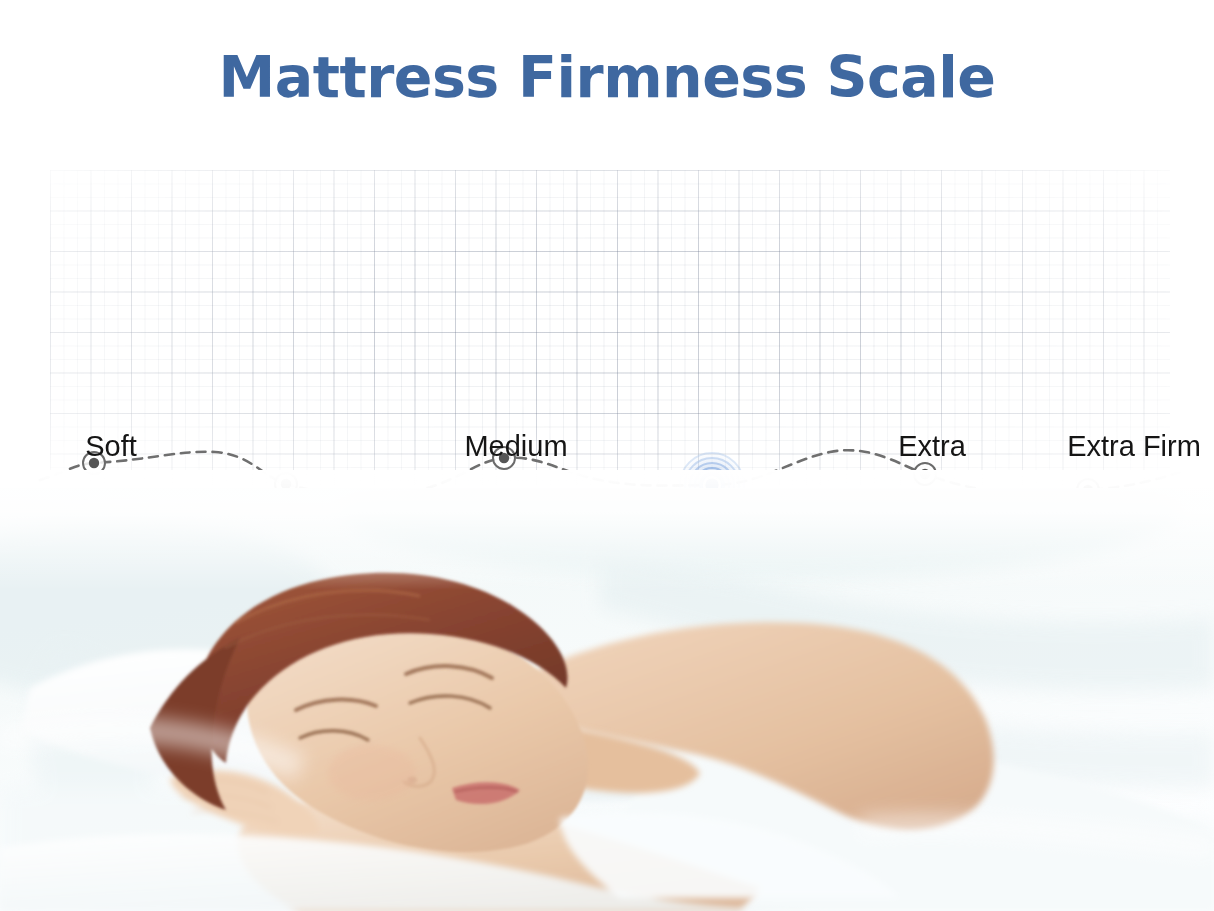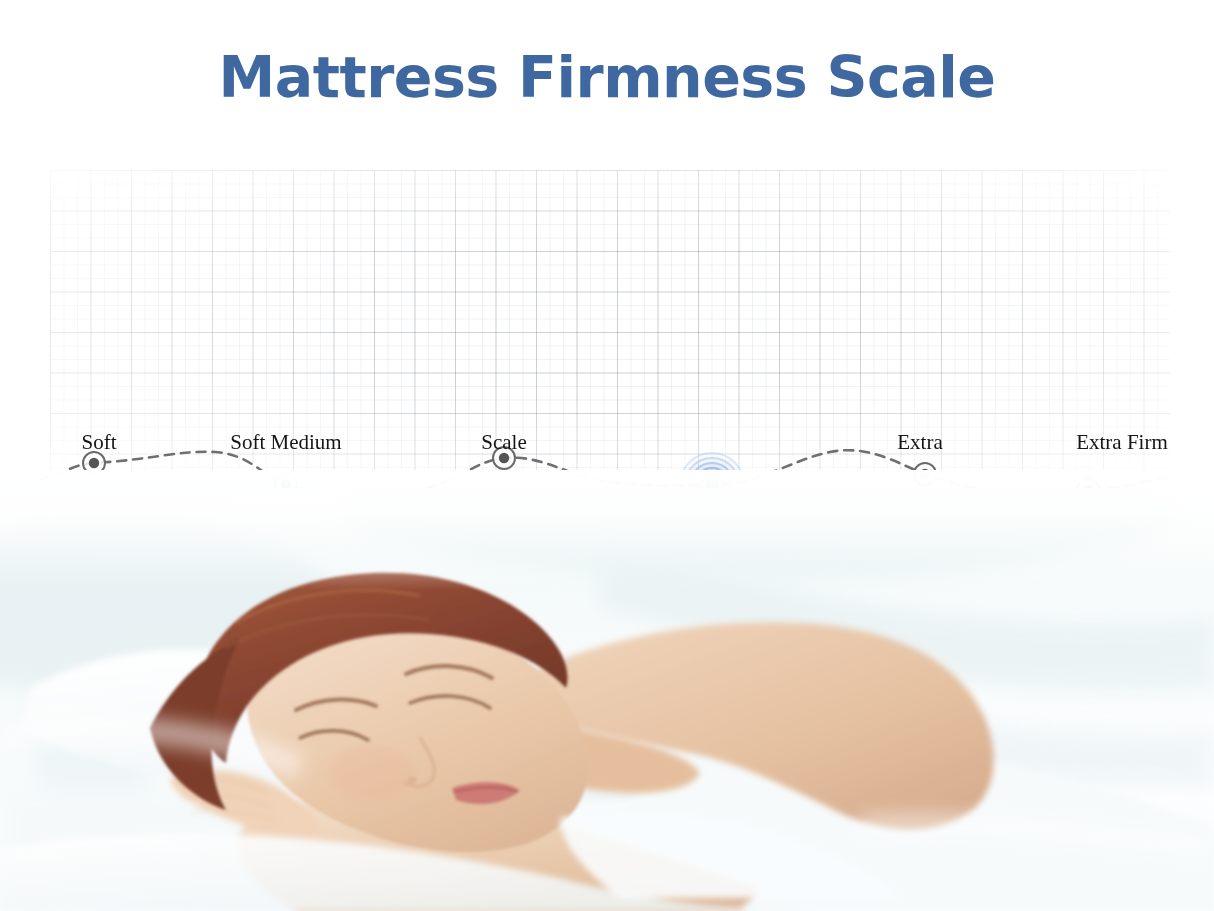--- a/index.html
+++ b/index.html
@@ -79,26 +79,27 @@
   .label-row {
     position: absolute;
     left: 0;
     top: 432px;
     width: 1214px;
     height: 48px;
   }
   .scale-label {
     position: absolute;
     transform: translateX(-50%);
-    font-family: Liberation Serif, serif;
-    font-size: 21px;
+    font-family: Liberation Sans, sans-serif;
+    font-size: 29px;
     font-weight: normal;
     color: #151515;
     white-space: nowrap;
     line-height: 1;
+    margin-left: 12px;
   }
   .scale-label.active {
     font-weight: bold;
     color: #3f68a0;
   }
 
   
   .photo {
     position: absolute;
     left: 0;
@@ -186,22 +187,21 @@
       </g>
       <g>
         <circle cx="1088" cy="330" r="11" fill="#ffffff" fill-opacity="0.85" stroke="#6b6b6b" stroke-width="2"></circle>
         <circle cx="1088" cy="330" r="5.2" fill="#555555"></circle>
       </g>
     </svg>
   </div>
 
   <div class="label-row">
     <div class="scale-label" style="left:99px;">Soft</div>
-    <div class="scale-label" style="left:286px;">Soft Medium</div>
-    <div class="scale-label" style="left:504px;">Scale</div>
+    <div class="scale-label" style="left:504px;">Medium</div>
     <div class="scale-label" style="left:920px;">Extra</div>
     <div class="scale-label" style="left:1122px;">Extra Firm</div>
   </div>
 
   <div class="photo">
     <svg viewBox="0 0 1214 423" preserveAspectRatio="xMidYMid slice">
       <defs>
         <linearGradient id="bedBg" x1="0" y1="0" x2="0.35" y2="1">
           <stop offset="0%" stop-color="#eef5f6"></stop>
           <stop offset="30%" stop-color="#f4f9f9"></stop>

